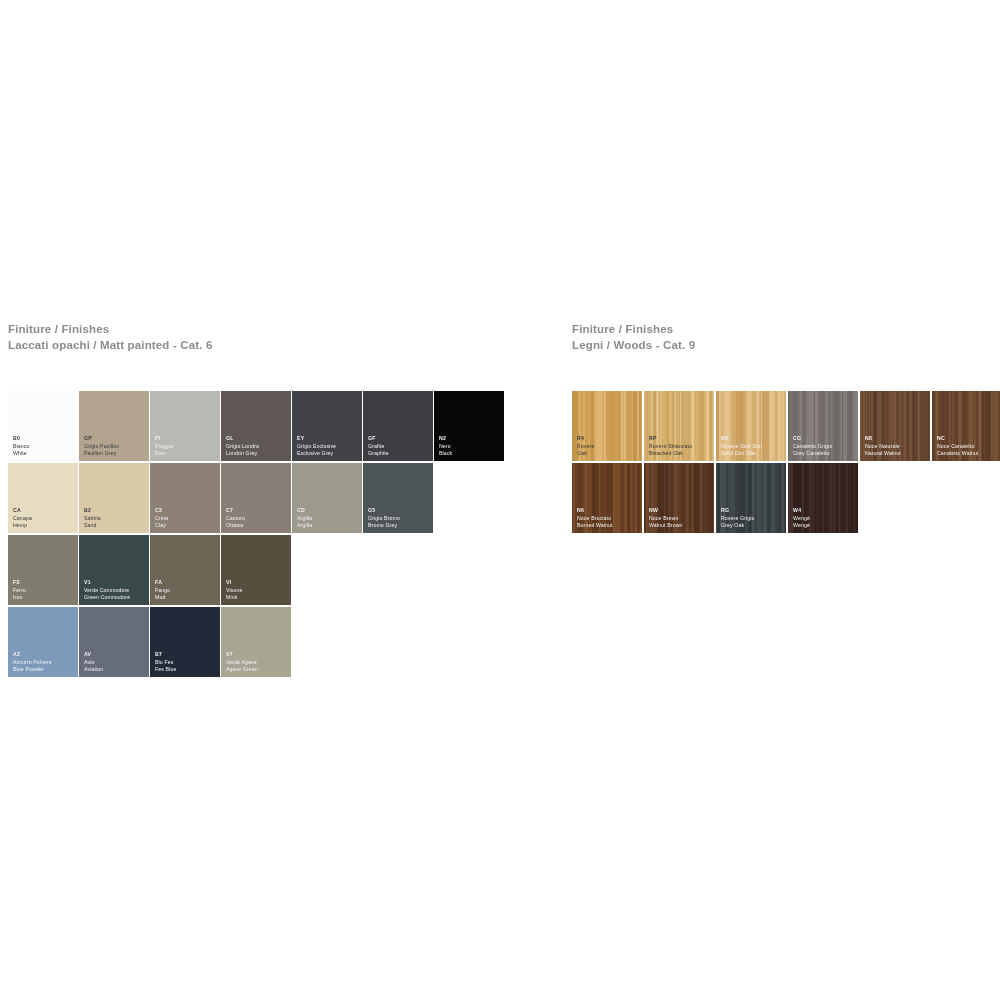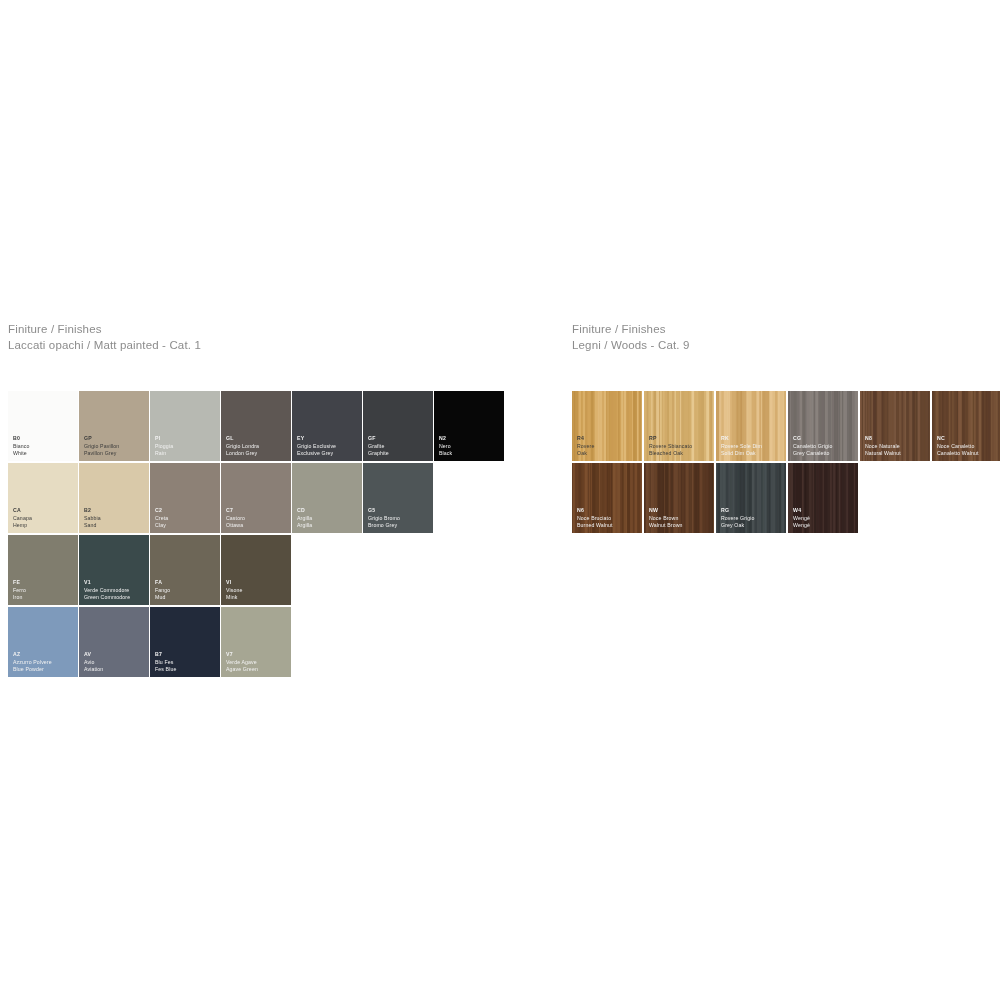--- a/index.html
+++ b/index.html
@@ -17,20 +17,21 @@
 
   .panel {
     position: absolute;
     top: 322px;
   }
   .panel-left  { left: 8px; }
   .panel-right { left: 572px; }
 
   .panel-header {
     margin-bottom: 0;
+    font-weight: bold;
   }
   .header-line {
     font-size: 11.5px;
     line-height: 15.5px;
     color: #8c8c8c;
     letter-spacing: 0.15px;
     white-space: nowrap;
   }
   .header-line.sub { color: #8c8c8c; }
 
@@ -81,21 +82,21 @@
 
   .lbl-dark  { color: #3b3b3b; }
   .lbl-light { color: #f2f2f2; }
 </style>
 </head>
 <body>
 
 <div class="panel panel-left">
   <div class="panel-header">
     <div class="header-line">Finiture / Finishes</div>
-    <div class="header-line sub">Laccati opachi / Matt painted - Cat. 1</div>
+    <div class="header-line sub">Laccati opachi / Matt painted - Cat. 6</div>
   </div>
   <div class="swatch-grid">
       <div class="swatch-row">
         <div class="swatch" style="background: rgb(251, 251, 250);">
           <div class="swatch-label lbl-dark">
             <span class="code">B0</span>
             <span class="it">Bianco</span>
             <span class="en">White</span>
           </div>
         </div>

